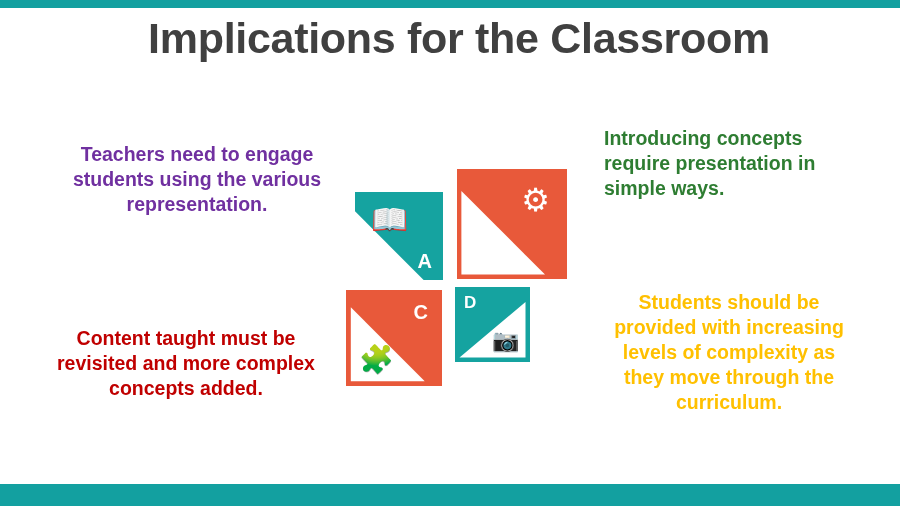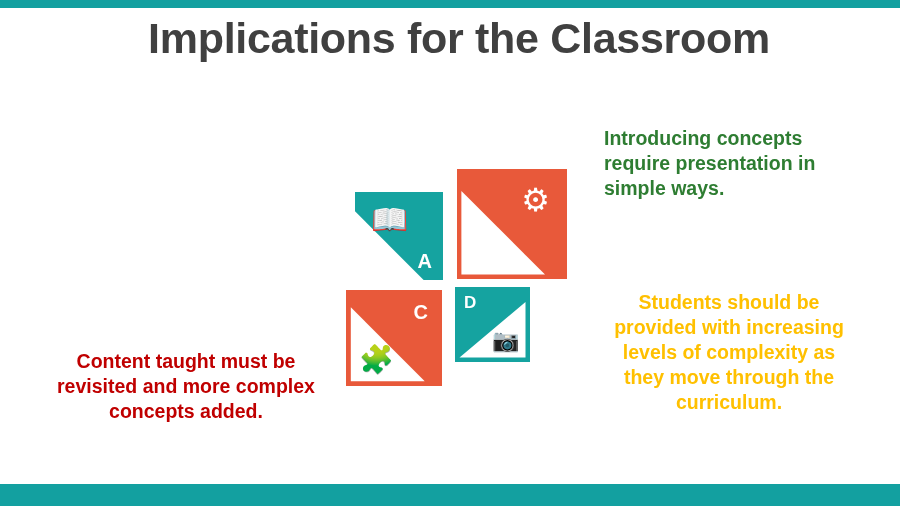--- a/index.html
+++ b/index.html
@@ -59,21 +59,21 @@
   .txt-tl {
     left: 68px;
     top: 142px;
     width: 258px;
     text-align: center;
     font-size: 19.5px;
     color: #7030a0;
   }
   .txt-bl {
     left: 45px;
-    top: 349px;
+    top: 326px;
     width: 282px;
     text-align: center;
     font-size: 19.5px;
     color: #c00000;
   }
   .txt-tr {
     left: 604px;
     top: 126px;
     width: 250px;
     text-align: left;
@@ -167,20 +167,21 @@
 </style>
 </head>
 <body>
 
 <div class="slide">
 
   <div class="bar-top"></div>
 
   <div class="title">Implications for the Classroom</div>
 
+  <div class="txt txt-tl">Teachers need to engage students using the various representation.</div>
   <div class="txt txt-bl">Content taught must be revisited and more complex concepts added.</div>
   <div class="txt txt-tr">Introducing concepts require presentation in simple ways.</div>
   <div class="txt txt-br">Students should be provided with increasing levels of complexity as they move through the curriculum.</div>
 
   <div class="diagram">
 
     <div class="tile tile-a">
       <svg class="tri" viewBox="0 0 100 100" preserveAspectRatio="none">
         <polygon points="0,100 0,22 78,100" fill="#ffffff"></polygon>
       </svg>

